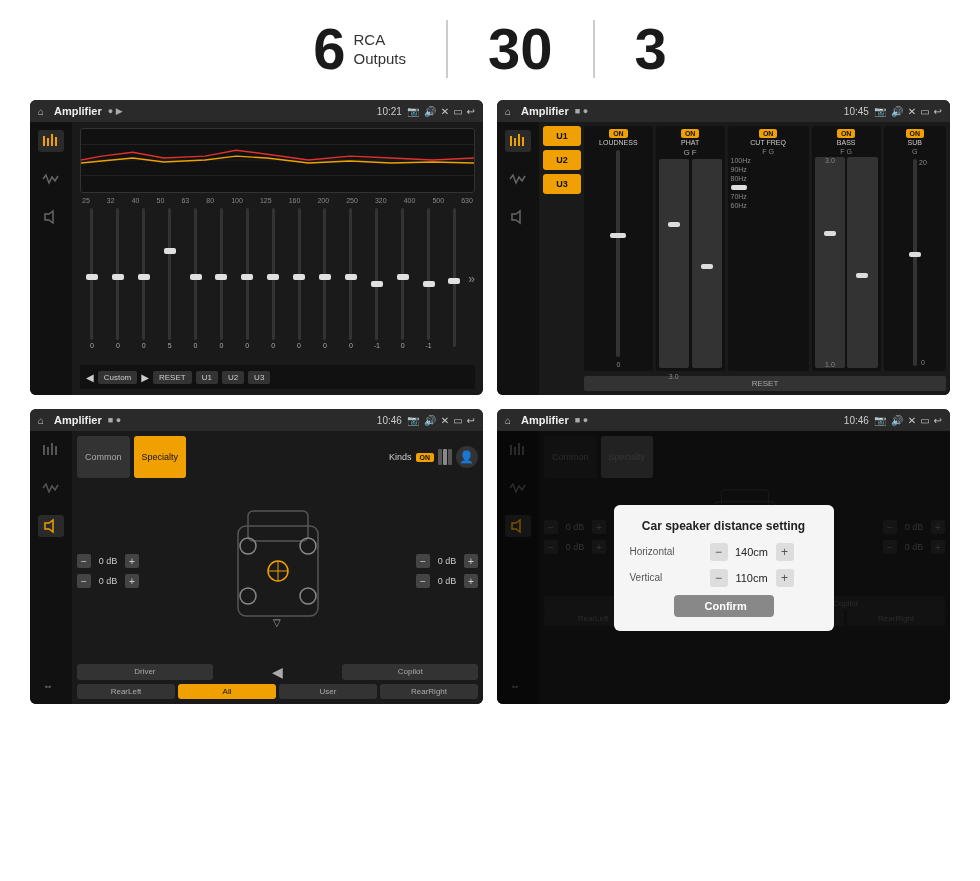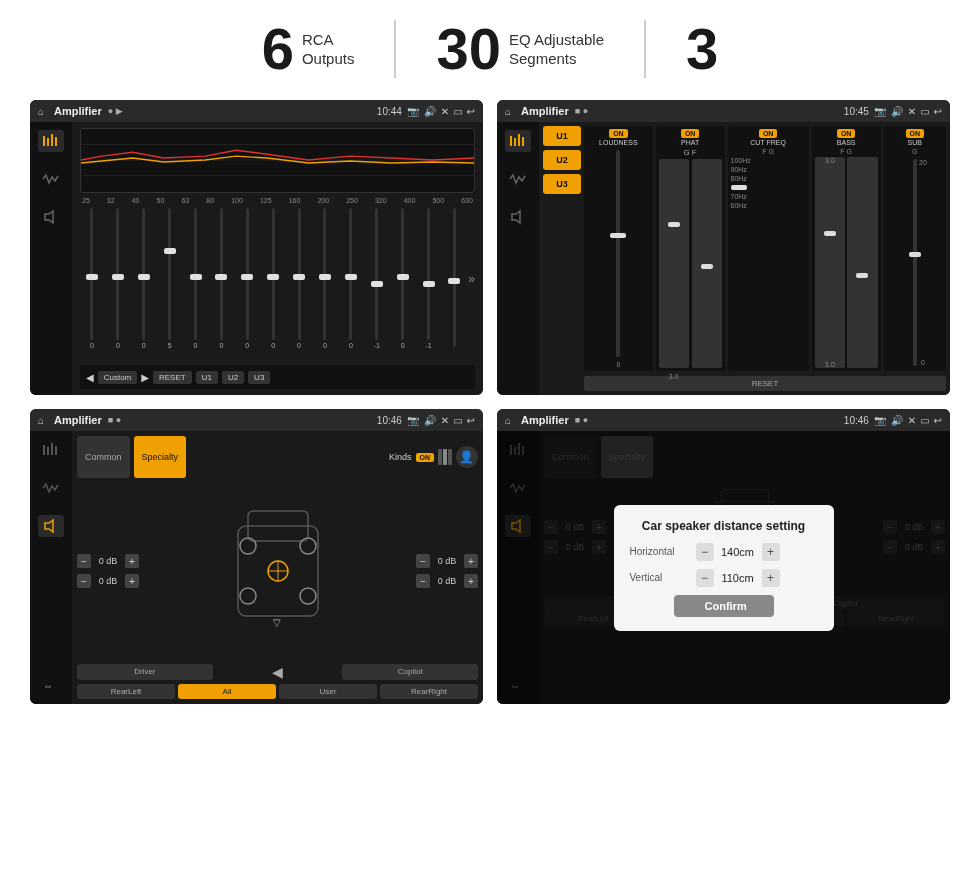--- a/index.html
+++ b/index.html
@@ -406,21 +406,21 @@
       font-size: 12px;
       font-weight: bold;
       color: #222;
       text-align: center;
       margin-bottom: 10px;
     }
 
     .dialog-row {
       display: flex;
       align-items: center;
-      gap: 6px;
+      gap: 20px;
       margin-bottom: 8px;
     }
 
     .dialog-field-label {
       font-size: 10px;
       color: #555;
       width: 60px;
     }
 
     .dialog-control {
@@ -493,38 +493,34 @@
   <div class="stats-row">
     <div class="stat-item">
       <span class="stat-number">6</span>
       <span class="stat-text">
         <span>RCA</span><br>
         <span>Outputs</span>
       </span>
     </div>
     <div class="stat-item">
       <span class="stat-number">30</span>
-      <span class="stat-text">
-        <span>EQ Adjustable</span><br>
-        <span>Segments</span>
-      </span>
     </div>
     <div class="stat-item">
       <span class="stat-number">3</span>
     </div>
   </div>
 
   <div class="screens-grid">
 
     <div class="device-screen">
       <div class="status-bar">
         <span>⌂</span>
         <span class="title">Amplifier</span>
         <span style="color:#aaa;font-size:9px;">● ▶</span>
-        <span class="time">10:44</span>
+        <span class="time">10:21</span>
         <div class="icons">
           <span>📷</span>
             <span>🔊</span>
             <span>✕</span>
             <span>▭</span>
             <span>↩</span>
         </div>
       </div>
       <div class="screen-content">
         <div class="left-sidebar">

